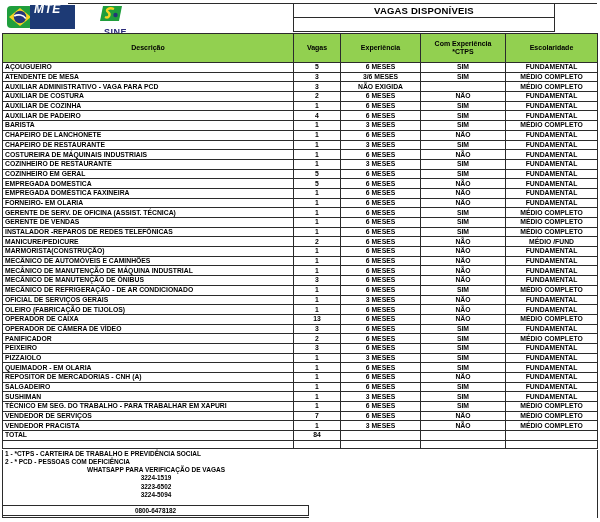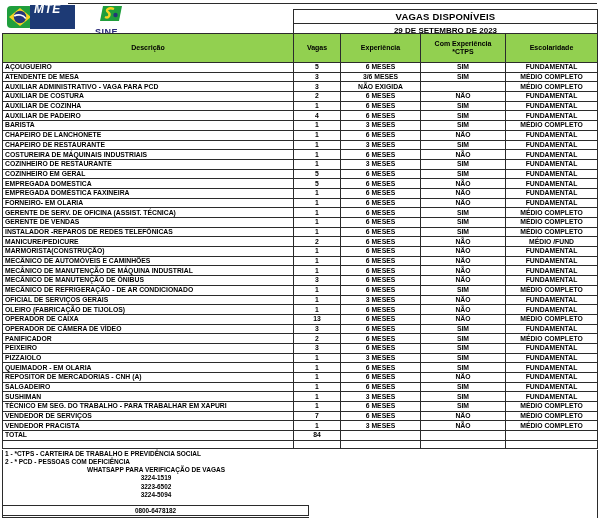--- a/index.html
+++ b/index.html
@@ -10,27 +10,27 @@
   .top-line{ position:absolute; left:68px; top:3px; width:529px; border-top:1.5px solid #2b2b2b; }
 
   
   .mte-logo{ position:absolute; left:7px; top:4px; width:68px; height:27px; display:flex; }
   .mte-flag{ width:26px; height:26px; flex:0 0 auto; }
   .mte-box{ margin-left:-3px; margin-top:1px; width:45px; height:24px; background:#1d3a75;
             color:#fff; padding:1px 2px 0 4px; display:flex; flex-direction:column; justify-content:center;gap:16px; }
   .mte-box .mte-word{ font-weight:bold; font-style:italic; font-size:12px; line-height:11px; letter-spacing:.5px; }
   .mte-box .mte-sub{ font-size:3px; line-height:3.5px; white-space:nowrap; overflow:hidden; }
 
-  .sine-logo{ position:absolute; left:95px; top:6px; width:32px; height:26px; text-align:left; }
+  .sine-logo{ position:absolute; left:95px; top:6px; width:32px; height:26px; text-align:right; }
   .sine-flag{ width:22px; height:15px; display:block; margin:0 auto; }
   .sine-word{ font-weight:bold; font-size:9px; line-height:9px; color:#2a2a7a; letter-spacing:.5px;
               border-bottom:2px solid #caa92a; display:inline-block; padding-bottom:0px; }
 
   
-  .title-box{ position:absolute; left:293px; top:3px; width:305px; height:29px; border:1px solid #2b2b2b; background:#fff;margin-top:6px; }
+  .title-box{ position:absolute; left:293px; top:3px; width:262px; height:29px; border:1px solid #2b2b2b; background:#fff; }
   .title-box .t1{ height:14px; border-bottom:1px solid #2b2b2b; display:flex; align-items:center; justify-content:center;
                   font-weight:bold; font-size:9.5px; letter-spacing:.2px; }
   .title-box .t2{ height:13px; display:flex; align-items:center; justify-content:center;
                   font-weight:bold; font-size:8px; }
 
   
   table.jobs{ position:absolute; left:2px; top:33px; width:596px; border-collapse:collapse; table-layout:fixed; }
   table.jobs th, table.jobs td{ border:1px solid #2b2b2b; font-weight:bold; overflow:hidden; white-space:nowrap; }
   table.jobs th{ background:#92d050; font-size:7px; line-height:8px; height:29px; text-align:center; white-space:normal; padding:0 4px; }
   table.jobs td{ font-size:6.8px; line-height:8px; height:9.7px; padding:0 2px; text-align:center; }
@@ -74,21 +74,20 @@
     <svg class="sine-flag" viewBox="0 0 22 15">
       <polygon points="3,0 22,0 19,15 0,15" fill="#1f9e3c"></polygon>
       <path d="M5 11 C 9 13, 11 8, 8 6 C 5 4, 9 1, 14 3" stroke="#f5d321" stroke-width="2.4" fill="none"></path>
       <circle cx="15.5" cy="9" r="2.2" fill="#24367a"></circle>
     </svg>
     <span class="sine-word">SINE</span>
   </div>
 
   <div class="title-box">
     <div class="t1">VAGAS DISPONÍVEIS</div>
-    <div class="t2">29 DE SETEMBRO DE 2023</div>
   </div>
 
   <table class="jobs">
     <colgroup>
       <col style="width:291px">
         <col style="width:47px">
         <col style="width:80px">
         <col style="width:85px">
         <col style="width:92px">
     </colgroup>

